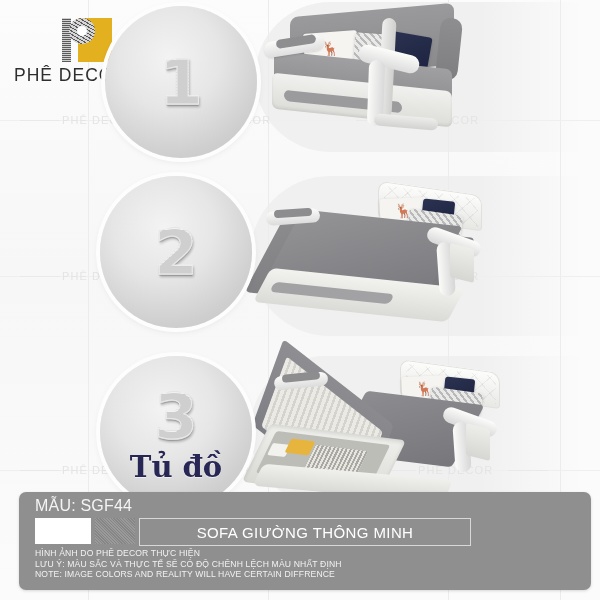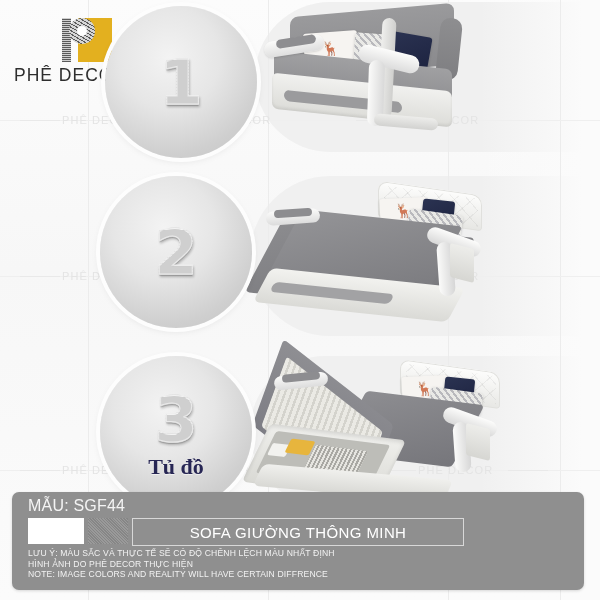--- a/index.html
+++ b/index.html
@@ -63,21 +63,21 @@
     background:repeating-linear-gradient(180deg,#ffffff 0px,#ffffff 2px,#cdcdcd 2px,#cdcdcd 3px);
     -webkit-background-clip:text;background-clip:text;color:transparent;
     -webkit-text-stroke:1px #e9e9e9;
     filter:drop-shadow(1px 2px 1px rgba(0,0,0,.22));
   }
   .label{
     font-family:"DejaVu Serif", serif;font-weight:700;
     font-size:30px;color:#272654;line-height:1;margin-top:4px;
     text-shadow:0 1px 0 rgba(255,255,255,.55);
   }
-  .c3 .label{font-size:22px;font-family:Liberation Serif, serif;}
+  .c3 .label{font-size:29px;}
 
   
   .photo{position:absolute;}
   .shape{position:absolute;}
 
   
   .p1{left:262px;top:4px;width:250px;height:140px;}
   .s1-back{left:28px;top:6px;width:164px;height:62px;background:linear-gradient(180deg,#9a9a9c,#8a8a8d);border-radius:8px 8px 3px 3px;transform:skewY(-5deg);}
   .s1-backarm{left:176px;top:14px;width:22px;height:62px;background:linear-gradient(180deg,#8e8e90,#7e7e81);border-radius:10px;transform:rotate(6deg);}
   .s1-seat{left:12px;top:56px;width:178px;height:38px;background:linear-gradient(180deg,#a0a0a2,#8d8d90);border-radius:6px;transform:skewY(6deg);}
@@ -132,21 +132,21 @@
                 repeating-linear-gradient(-45deg,rgba(0,0,0,.05) 0 1px,transparent 1px 11px);}
   .s3-armL{left:20px;top:14px;width:54px;height:14px;background:linear-gradient(180deg,#fbfbfa,#dcdcdc);border-radius:9px;transform:rotate(-6deg);}
   .s3-armLg{left:28px;top:13px;width:38px;height:8px;background:#8d8d90;border-radius:5px;transform:rotate(-6deg);}
   .s3-armR{left:188px;top:54px;width:56px;height:16px;background:linear-gradient(180deg,#fcfcfb,#d8d8d8);border-radius:9px;transform:rotate(20deg);}
   .s3-armRv{left:200px;top:62px;width:16px;height:50px;background:linear-gradient(90deg,#fbfbfa,#d6d6d6);border-radius:9px;transform:rotate(-4deg);}
   .s3-pocket{left:212px;top:66px;width:24px;height:32px;background:linear-gradient(180deg,#ededea,#d6d6d2);border-radius:3px;transform:skewY(14deg);}
   .s3-base{left:4px;top:112px;width:190px;height:22px;background:linear-gradient(180deg,#f0f0ed,#d8d8d4);border-radius:6px;transform:skew(-26deg,5deg);}
 
   
   .infobar{
-    position:absolute;left:12px;top:492px;width:572px;height:98px;
+    position:absolute;left:19px;top:492px;width:572px;height:98px;
     background:#8f8f8f;border-radius:7px;color:#ffffff;
     box-shadow:0 1px 3px rgba(0,0,0,.15);
   }
   .mau{position:absolute;left:16px;top:5px;font-size:16px;letter-spacing:.2px;color:#f4f4f4;}
   .swatch-white{position:absolute;left:16px;top:26px;width:56px;height:26px;background:#ffffff;}
   .swatch-fab{position:absolute;left:76px;top:26px;width:40px;height:26px;
      background:repeating-linear-gradient(45deg,#9a9a9a 0 1px,#868686 1px 2px);}
   .pill{position:absolute;left:120px;top:26px;width:330px;height:26px;border:1px solid #d8d8d8;
      display:flex;align-items:center;justify-content:center;font-size:15px;letter-spacing:.4px;color:#ffffff;}
   .fineprint{position:absolute;left:16px;top:56px;right:14px;font-size:8.6px;line-height:10.6px;color:#f2f2f2;letter-spacing:.15px;}
@@ -281,19 +281,19 @@
     </div>
     <div class="label">Tủ đồ</div>
   </div>
 
   <div class="infobar">
     <div class="mau">MẪU: SGF44</div>
     <div class="swatch-white"></div>
     <div class="swatch-fab"></div>
     <div class="pill">SOFA GIƯỜNG THÔNG MINH</div>
     <div class="fineprint">
+      <div>HÌNH ẢNH DO PHÊ DECOR THỰC HIỆN</div>
       <div>LƯU Ý: MÀU SẮC VÀ THỰC TẾ SẼ CÓ ĐỘ CHÊNH LỆCH MÀU NHẤT ĐỊNH</div>
-      <div>HÌNH ẢNH DO PHÊ DECOR THỰC HIỆN</div>
       <div>NOTE: IMAGE COLORS AND REALITY WILL HAVE CERTAIN DIFFRENCE</div>
     </div>
   </div>
 
 </div>
 
 </body></html>

